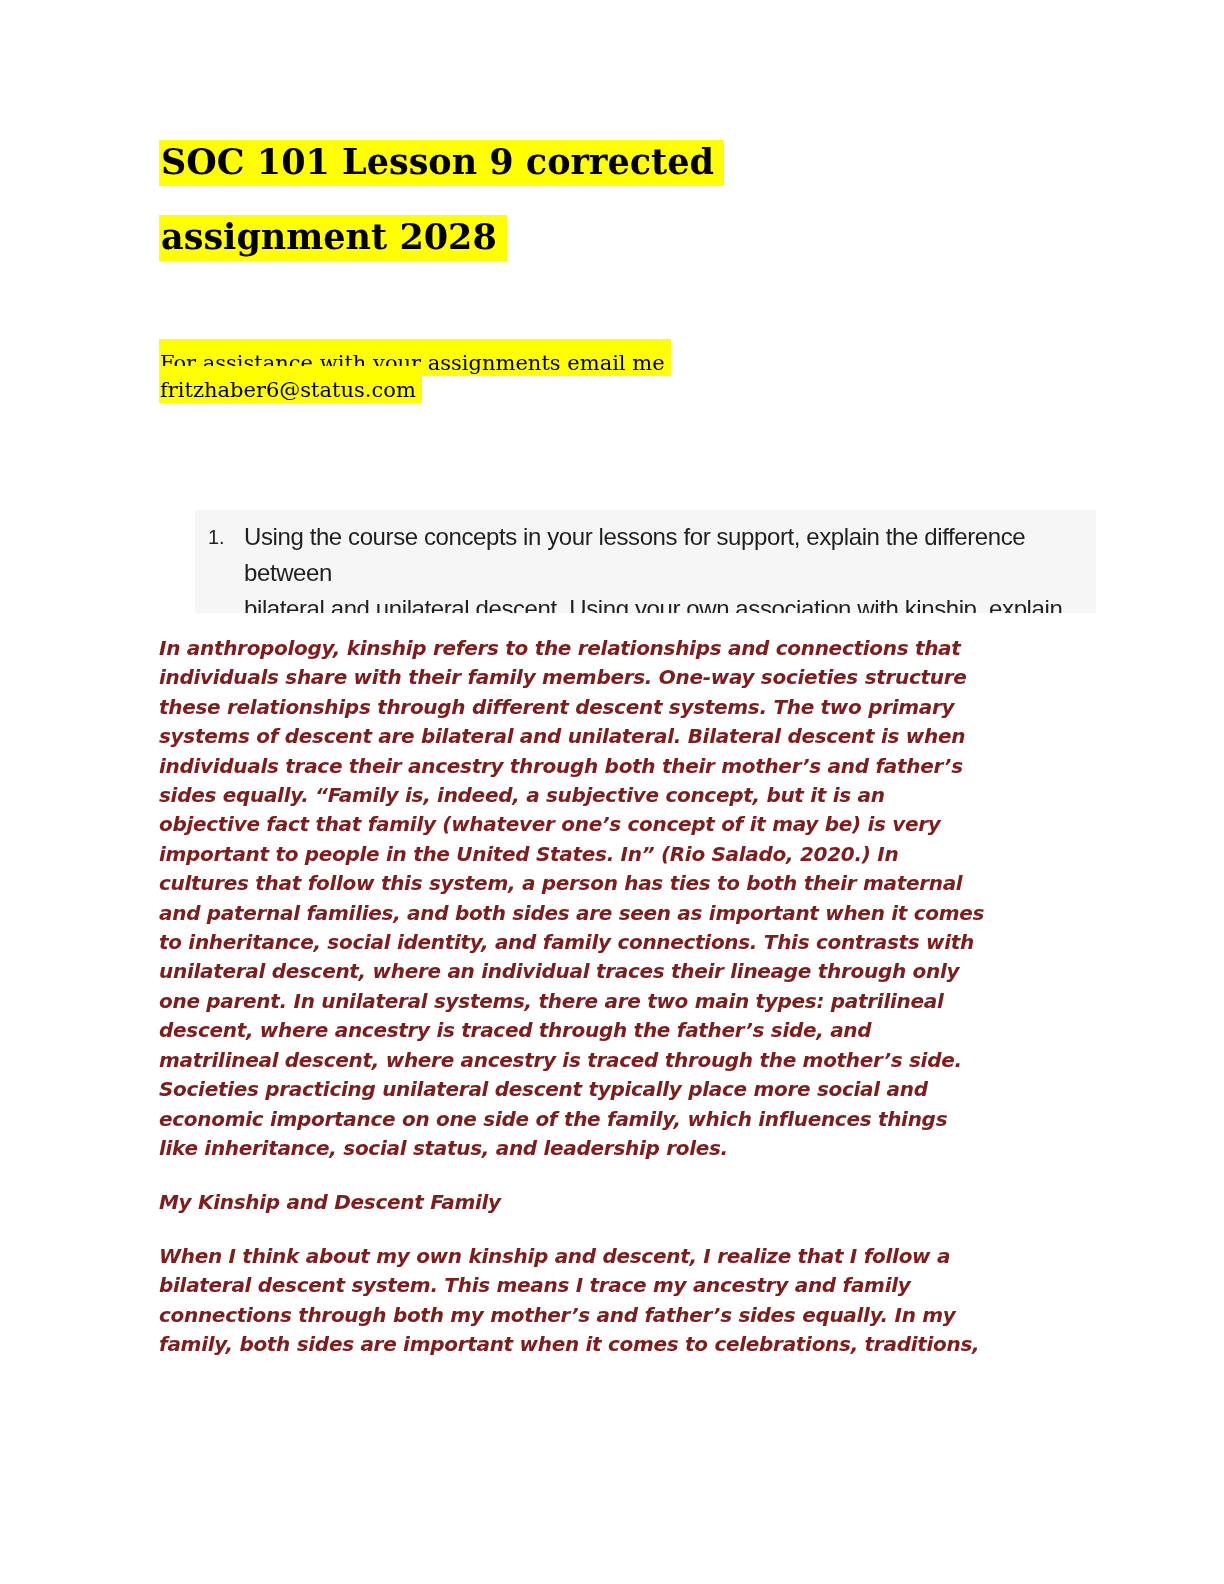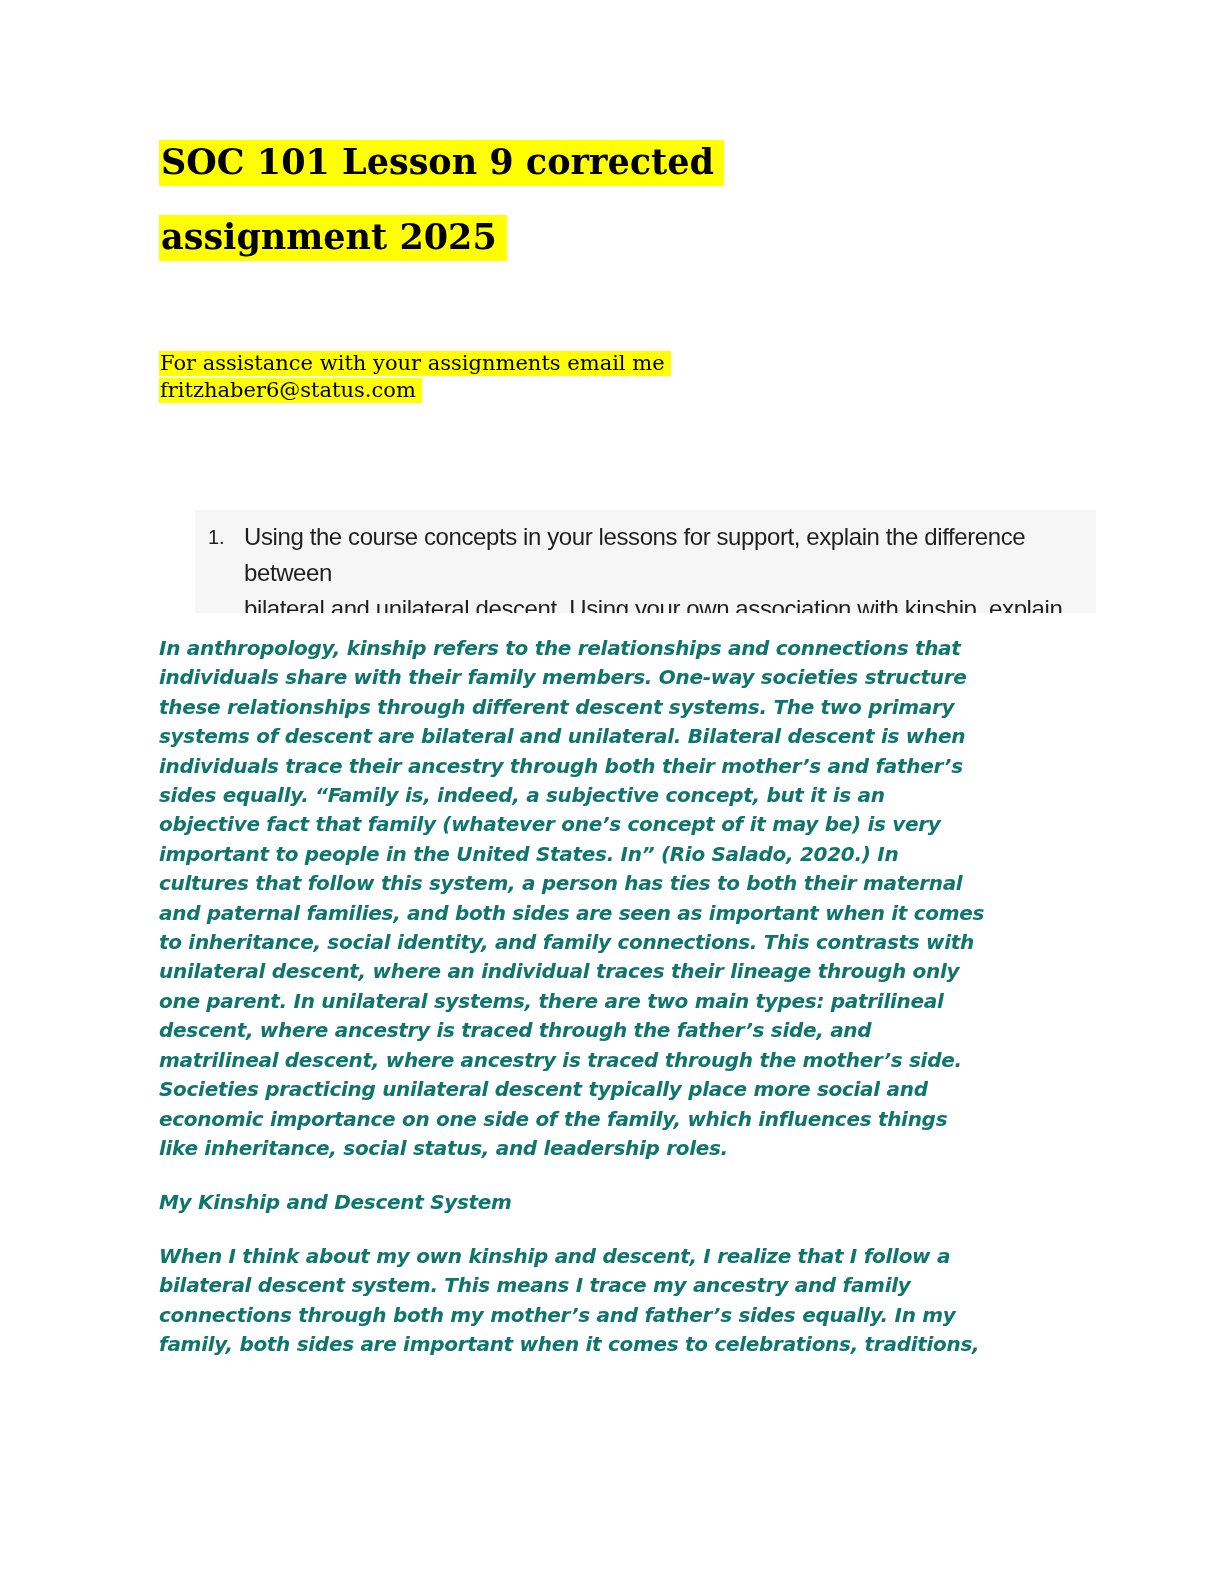--- a/index.html
+++ b/index.html
@@ -40,21 +40,21 @@
   
   .contact {
     position: absolute;
     left: 143px;
     top: 350px;
     font-family: "DejaVu Serif", "Liberation Serif", serif;
     font-size: 21px;
     line-height: 27px;
     color: #000000;
   }
-  .contact .hl { padding: 0 6px 1px 1px; }
+  .contact .hl { padding: 12px 6px 1px 1px; }
   .contact .contact-line { display: block; }
 
   
   .question-box {
     position: absolute;
     left: 179px;
     top: 510px;
     width: 901px;
     height: 103px;
     background: #f6f6f6;
@@ -82,35 +82,35 @@
   .answer-text {
     position: absolute;
     left: 143px;
     width: 932px;
     font-family: "DejaVu Sans", sans-serif;
     font-weight: bold;
     font-style: italic;
     font-size: 20px;
     line-height: 29.4px;
     letter-spacing: -0.3px;
-    color: #0f766e;
+    color: #7f1d1d;
     white-space: pre-line;
   }
   .answer-p1 { top: 634px; }
   .answer-heading { top: 1188px; }
   .answer-p2 { top: 1242px; }
 </style>
 </head>
 <body>
 
 <div class="page">
 
   <h1 class="doc-title">
     <span class="title-line"><span class="hl">SOC 101 Lesson 9 corrected</span></span>
-    <span class="title-line"><span class="hl">assignment 2025</span></span>
+    <span class="title-line"><span class="hl">assignment 2028</span></span>
   </h1>
 
   <div class="contact">
     <span class="contact-line"><span class="hl">For assistance with your assignments email me</span></span>
     <span class="contact-line"><span class="hl">fritzhaber6@status.com</span></span>
   </div>
 
   <div class="question-box">
     <div class="q-num">1.</div>
     <div class="q-text">Using the course concepts in your lessons for support, explain the difference between
@@ -130,21 +130,21 @@
 and paternal families, and both sides are seen as important when it comes
 to inheritance, social identity, and family connections. This contrasts with
 unilateral descent, where an individual traces their lineage through only
 one parent. In unilateral systems, there are two main types: patrilineal
 descent, where ancestry is traced through the father’s side, and
 matrilineal descent, where ancestry is traced through the mother’s side.
 Societies practicing unilateral descent typically place more social and
 economic importance on one side of the family, which influences things
 like inheritance, social status, and leadership roles.</div>
 
-  <div class="answer-text answer-heading">My Kinship and Descent System</div>
+  <div class="answer-text answer-heading">My Kinship and Descent Family</div>
 
   <div class="answer-text answer-p2">When I think about my own kinship and descent, I realize that I follow a
 bilateral descent system. This means I trace my ancestry and family
 connections through both my mother’s and father’s sides equally. In my
 family, both sides are important when it comes to celebrations, traditions,
 and maintaining relationships with extended family members. I have
 regular interactions with relatives from both sides, and the roles and
 responsibilities within my family are not restricted to one lineage over the
 other. For example, holidays, family gatherings, and inheritance are
 shared across both sides of my family. This bilateral system of descent

